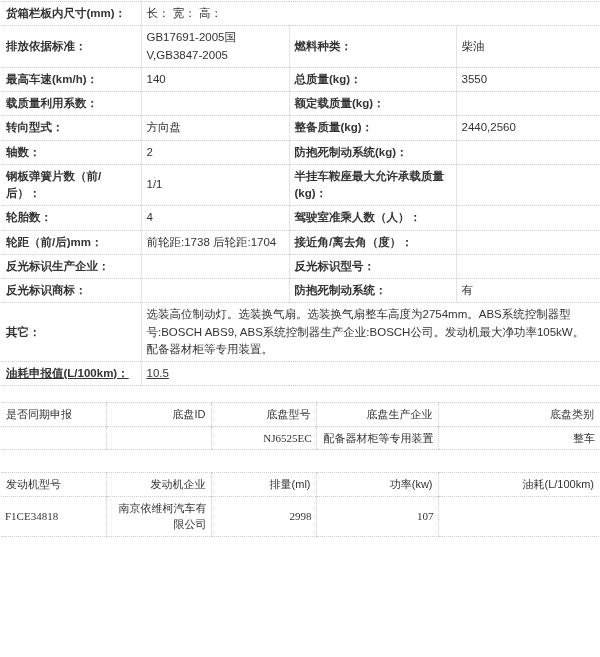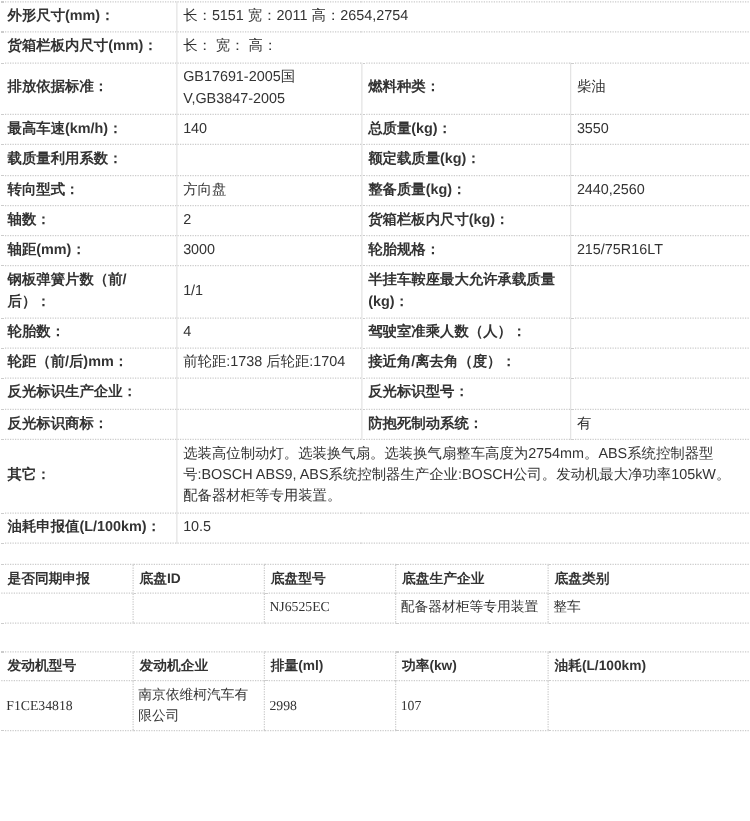--- a/index.html
+++ b/index.html
@@ -8,46 +8,42 @@
     background:#ffffff;color:#333333;
     font-family:"Liberation Sans","DejaVu Sans",sans-serif;
     font-size:11.5px;
   }
   table{border-collapse:collapse;table-layout:fixed;width:598px;margin-left:1px;}
   td,th{padding:3px 5px;vertical-align:middle;line-height:1.5;overflow:hidden;word-wrap:break-word;}
   .lbl{font-weight:bold;}
   
   .t1{margin-top:1px;}
   .t1 td{border-top:1px dotted #cccccc;}
-  .t1 tr:last-child td{border-bottom:1px dotted #cccccc;}
+  .t1 tr:last-child td{border-bottom:1px dotted #cccccc;text-decoration:underline;}
   .t1 td + td{border-left:1px solid #e4e4e4;}
   
   .t2{margin-top:16px;}
   .t3{margin-top:22px;}
-  .t2 th,.t3 th{font-weight:bold;text-align:left;}
+  .t2 th,.t3 th{font-weight:normal;text-align:left;}
   .t2 th,.t2 td,.t3 th,.t3 td{border-top:1px dotted #cccccc;font-size:11px;}
   .t2 td,.t3 td{padding:3px 4px;font-family:Liberation Serif, serif;}
   .t2 tr:last-child td,.t3 tr:last-child td{border-bottom:1px dotted #cccccc;}
-  .t2 th + th,.t2 td + td,.t3 th + th,.t3 td + td{border-left:1px dotted #cccccc;}
+  .t2 th + th,.t2 td + td,.t3 th + th,.t3 td + td{border-left:1px dotted #cccccc;text-align:right;}
 </style>
 </head>
 <body>
 
 <table class="t1">
   <colgroup>
     <col style="width:140px">
       <col style="width:148px">
       <col style="width:167px">
       <col style="width:143px">
   </colgroup>
   <tbody>
-      <tr>
-        <td class="lbl">外形尺寸(mm)：</td>
-        <td class="val" colspan="3">长：5151 宽：2011 高：2654,2754</td>
-      </tr>
       <tr>
         <td class="lbl">货箱栏板内尺寸(mm)：</td>
         <td class="val" colspan="3">长： 宽： 高：</td>
       </tr>
       <tr>
         <td class="lbl">排放依据标准：</td>
         <td class="val">GB17691-2005国V,GB3847-2005</td>
         <td class="lbl">燃料种类：</td>
         <td class="val">柴油</td>
       </tr>
@@ -65,28 +61,22 @@
       </tr>
       <tr>
         <td class="lbl">转向型式：</td>
         <td class="val">方向盘</td>
         <td class="lbl">整备质量(kg)：</td>
         <td class="val">2440,2560</td>
       </tr>
       <tr>
         <td class="lbl">轴数：</td>
         <td class="val">2</td>
-        <td class="lbl">货箱栏板内尺寸(kg)：</td>
+        <td class="lbl">防抱死制动系统(kg)：</td>
         <td class="val"></td>
-      </tr>
-      <tr>
-        <td class="lbl">轴距(mm)：</td>
-        <td class="val">3000</td>
-        <td class="lbl">轮胎规格：</td>
-        <td class="val">215/75R16LT</td>
       </tr>
       <tr>
         <td class="lbl">钢板弹簧片数（前/后）：</td>
         <td class="val">1/1</td>
         <td class="lbl">半挂车鞍座最大允许承载质量(kg)：</td>
         <td class="val"></td>
       </tr>
       <tr>
         <td class="lbl">轮胎数：</td>
         <td class="val">4</td>

